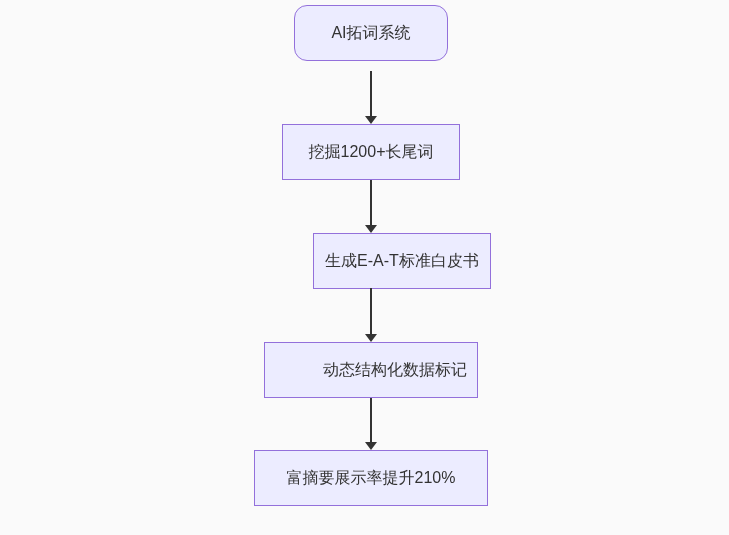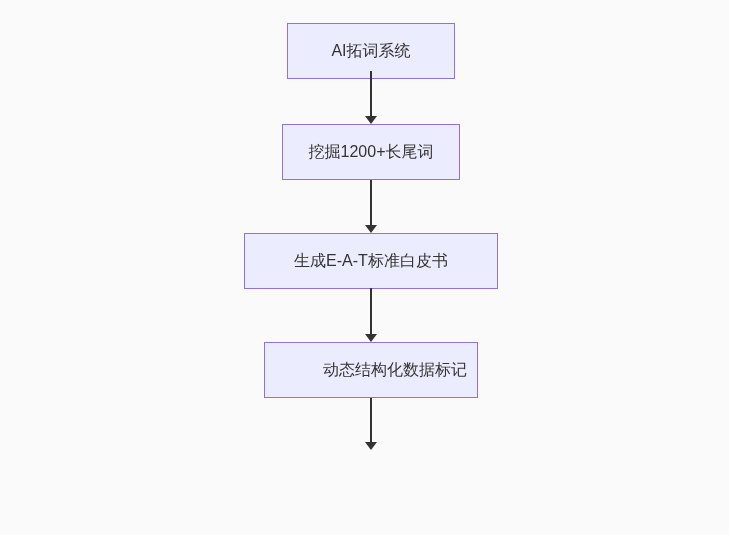--- a/index.html
+++ b/index.html
@@ -24,23 +24,23 @@
     box-sizing: border-box;
     background: var(--node_fill, #ECECFF);
     border: 1px solid var(--node_border, #9370DB);
     color: var(--text, #333333);
     font-size: 16px;
     display: flex;
     align-items: center;
     justify-content: center;
     white-space: nowrap;
   }
-  .node-0 { top: 23px;  width: 168px; }
+  .node-0 { top: 5px;  width: 154px; border-radius: 13px; }
   .node-1 { top: 124px; width: 178px; }
-  .node-2 { top: 233px; width: 254px; }
+  .node-2 { top: 233px; width: 178px; margin-left: 31px; }
   .node-3 { top: 342px; width: 214px; padding-left: 48px; }
   .node-4 { top: 450px; width: 234px; }
 
   .edge {
     position: absolute;
     left: 371px;
     transform: translateX(-50%);
     width: 12px;
   }
   .edge .shaft {
@@ -105,14 +105,17 @@
 
   <div class="node node-3">
     <span>动态结构化数据标记</span>
   </div>
 
   <div class="edge edge-3">
     <span class="shaft"></span>
     <span class="head"></span>
   </div>
 
+  <div class="node node-4">
+    <span>富摘要展示率提升210%</span>
+  </div>
 
 </div>
 
 </body></html>

